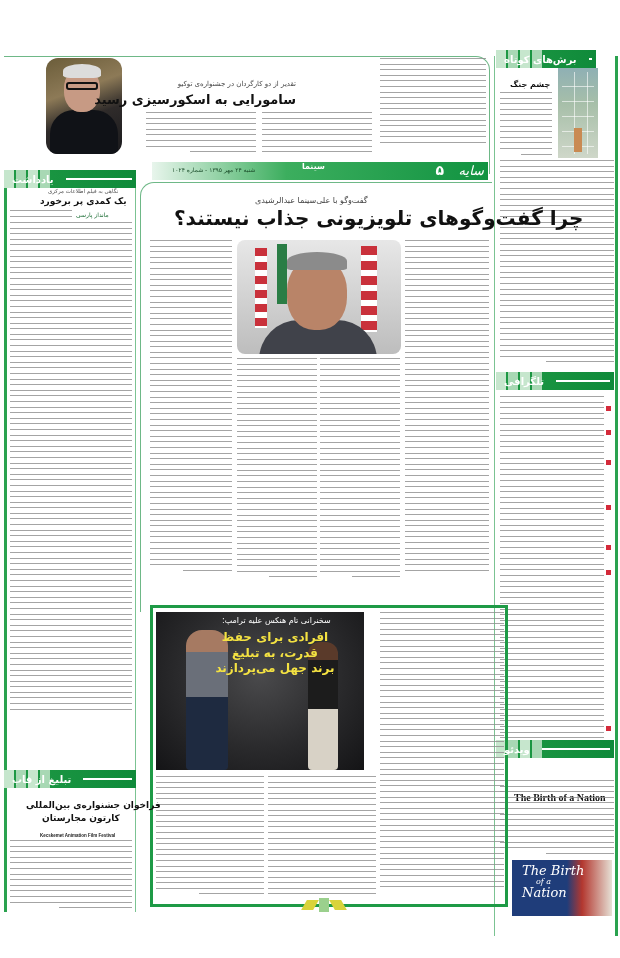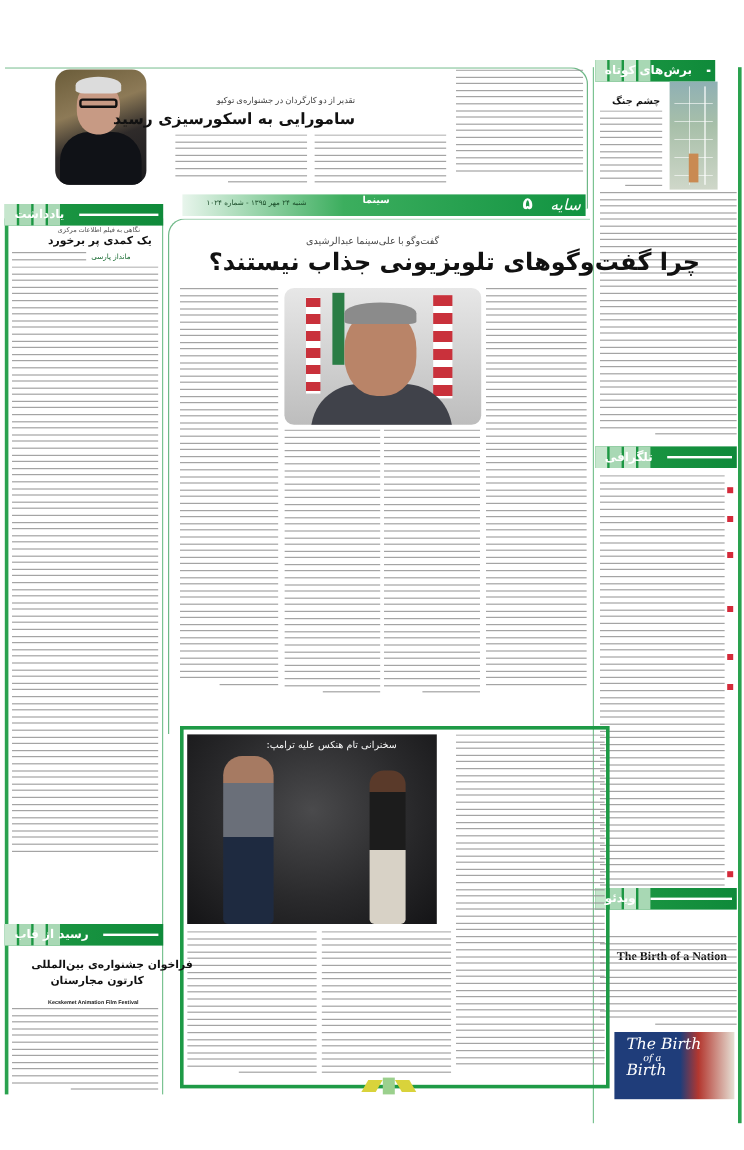--- a/index.html
+++ b/index.html
@@ -29,21 +29,21 @@
   
   .top-article-frame { left: 4px; top: 56px; width: 486px; height: 118px; border: 1px solid #6eb887; border-radius: 0 14px 0 0; border-left: none; border-bottom: none; }
 
   .photo { position: absolute; overflow: hidden; }
   .scorsese-photo { left: 46px; top: 58px; width: 76px; height: 96px; border-radius: 12px; background: linear-gradient(160deg,#6b5d3a 0%,#8d7a57 35%,#2f2b2a 60%,#1a1a1d 100%); }
   .scorsese-photo .face { position: absolute; left: 18px; top: 10px; width: 36px; height: 44px; border-radius: 45%; background: #c79a84; }
   .scorsese-photo .hair { position: absolute; left: 17px; top: 6px; width: 38px; height: 14px; border-radius: 50% 50% 20% 20%; background: #dcdcdc; }
   .scorsese-photo .glasses { position: absolute; left: 20px; top: 24px; width: 32px; height: 8px; border: 2px solid #111; border-radius: 3px; }
   .scorsese-photo .suit { position: absolute; left: 4px; top: 52px; width: 68px; height: 50px; background: #101217; border-radius: 24px 24px 0 0; }
 
-  .kicker { font-size: 7px; color: #444; white-space: nowrap; font-family: Liberation Serif, serif; }
+  .kicker { font-size: 7px; color: #444; white-space: nowrap; }
   .headline { font-weight: bold; color: #111; white-space: nowrap; }
 
   
   .masthead { position: absolute; left: 152px; top: 162px; width: 336px; height: 18px; background: linear-gradient(90deg,#e8f5ec 0%, #3cae5e 40%, #119341 100%); }
   .masthead .issue { position: absolute; left: 20px; top: 4px; font-size: 6px; color: #1b4d2a; white-space: nowrap; }
   .masthead .section-name { position: absolute; left: 150px; top: 0; font-size: 8px; color: #fff; font-weight: bold; }
   .masthead .page-num { position: absolute; right: 44px; top: 0px; font-size: 14px; color: #fff; font-weight: bold; }
   .masthead .logo { position: absolute; right: 4px; top: 1px; font-size: 13px; color: #fff; font-family: "DejaVu Serif", serif; font-style: italic; margin-left: 24px; }
 
   
@@ -268,21 +268,21 @@
     <div class="ln"></div>
     <div class="ln"></div>
     <div class="ln"></div>
     <div class="ln"></div>
     <div class="ln short"></div>
 </div>
 <div class="abs photo birth-poster">
   <div class="t" style="direction:ltr;">
     <div>The Birth</div>
     <div style="font-size:8px; padding-left:14px;font-style:italic;">of a</div>
-    <div>Birth</div>
+    <div>Nation</div>
   </div>
 </div>
 
 <div class="abs top-article-frame"></div>
 <div class="abs photo scorsese-photo">
   <div class="suit"></div>
     <div class="face"></div>
     <div class="hair"></div>
     <div class="glasses"></div>
 </div>
@@ -552,20 +552,25 @@
     <div class="ln"></div>
     <div class="ln"></div>
     <div class="ln short"></div>
 </div>
 
 <div class="abs hanks-frame"></div>
 <div class="abs photo hanks-photo">
   <div class="man1"></div>
     <div class="man2"></div>
   <div class="sub">سخنرانی تام هنکس علیه ترامپ:</div>
+  <div class="quote">
+    <div>افرادی برای حفظ</div>
+    <div>قدرت، به تبلیغ</div>
+    <div>برند جهل می‌پردازند</div>
+  </div>
 </div>
 <div class="lines" style="left:380px; top:612px; width:124px; height:290px;">
   <div class="ln"></div>
     <div class="ln"></div>
     <div class="ln"></div>
     <div class="ln"></div>
     <div class="ln"></div>
     <div class="ln"></div>
     <div class="ln"></div>
     <div class="ln"></div>
@@ -777,21 +782,21 @@
 </div>
 
 <div class="section-head" style="left:4px; top:770px; width:132px;">
   <div class="blocks">
       <span></span>
       <span></span>
       <span></span>
       <span></span>
     </div>
   <span class="bar"></span>
-  <span class="label">رسید از قاب</span>
+  <span class="label">تبلیغ از قاب</span>
 </div>
 <div class="abs headline" style="left:26px; top:800px; font-size:9px;">فراخوان جشنواره‌ی بین‌المللی</div>
 <div class="abs headline" style="left:42px; top:813px; font-size:9px;">کارتون مجارستان</div>
 <div class="abs" style="left:40px; top:833px; font-size:4.5px; font-weight:bold; direction:ltr; white-space:nowrap; color:#222; font-family:'Liberation Sans', sans-serif;">Kecskemet Animation Film Festival</div>
 <div class="lines" style="left:10px; top:840px; width:122px; height:74px;">
   <div class="ln"></div>
     <div class="ln"></div>
     <div class="ln"></div>
     <div class="ln"></div>
     <div class="ln"></div>

